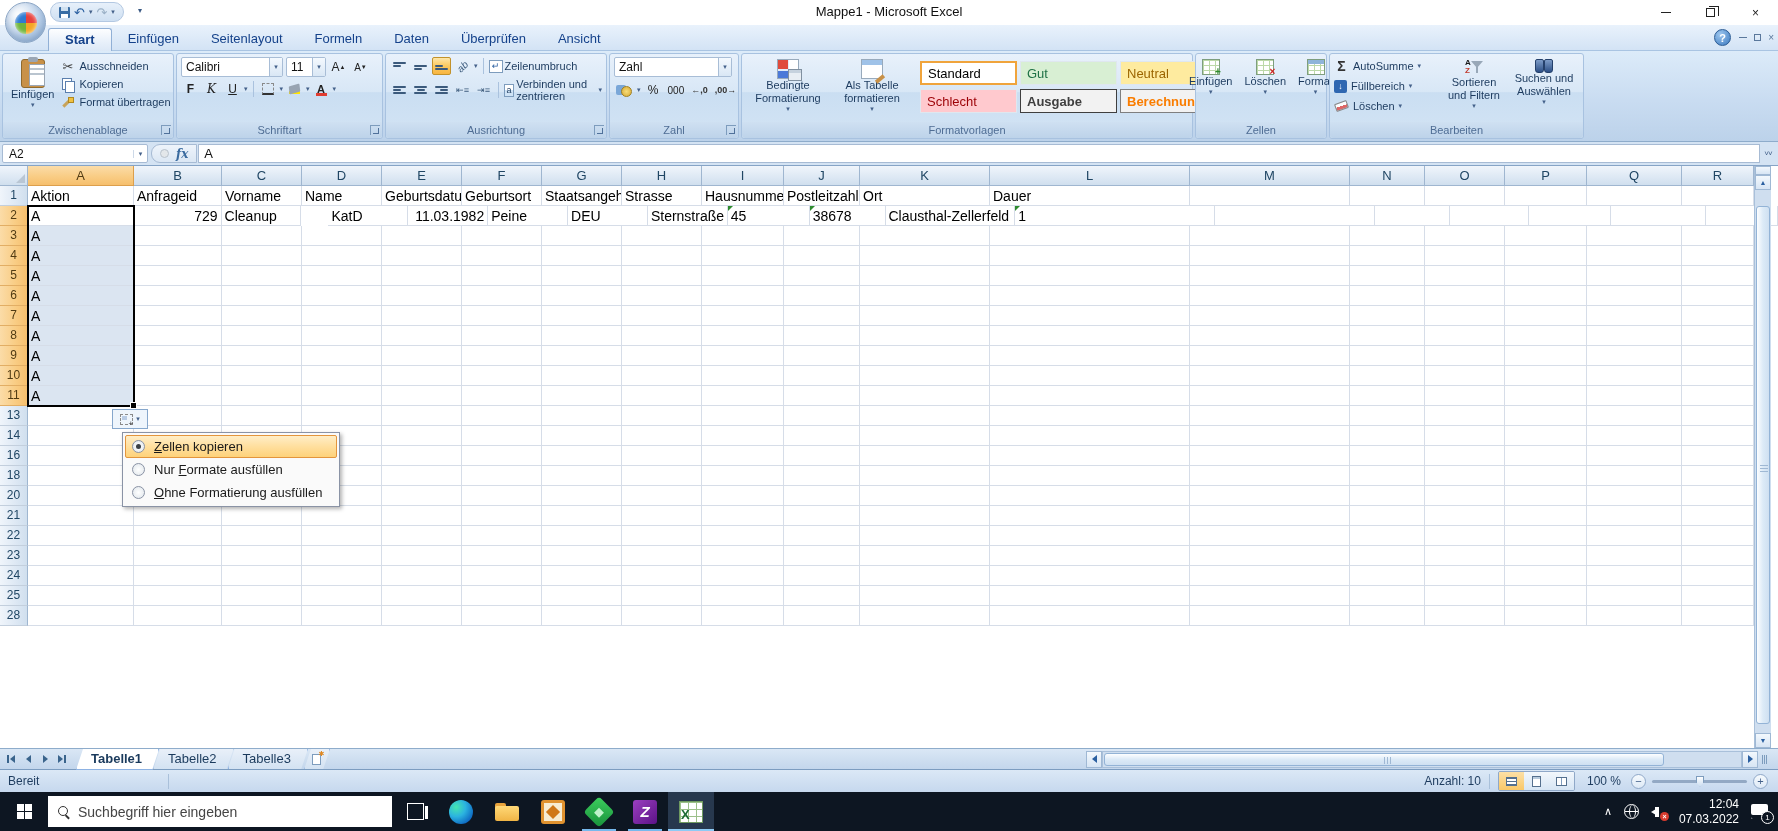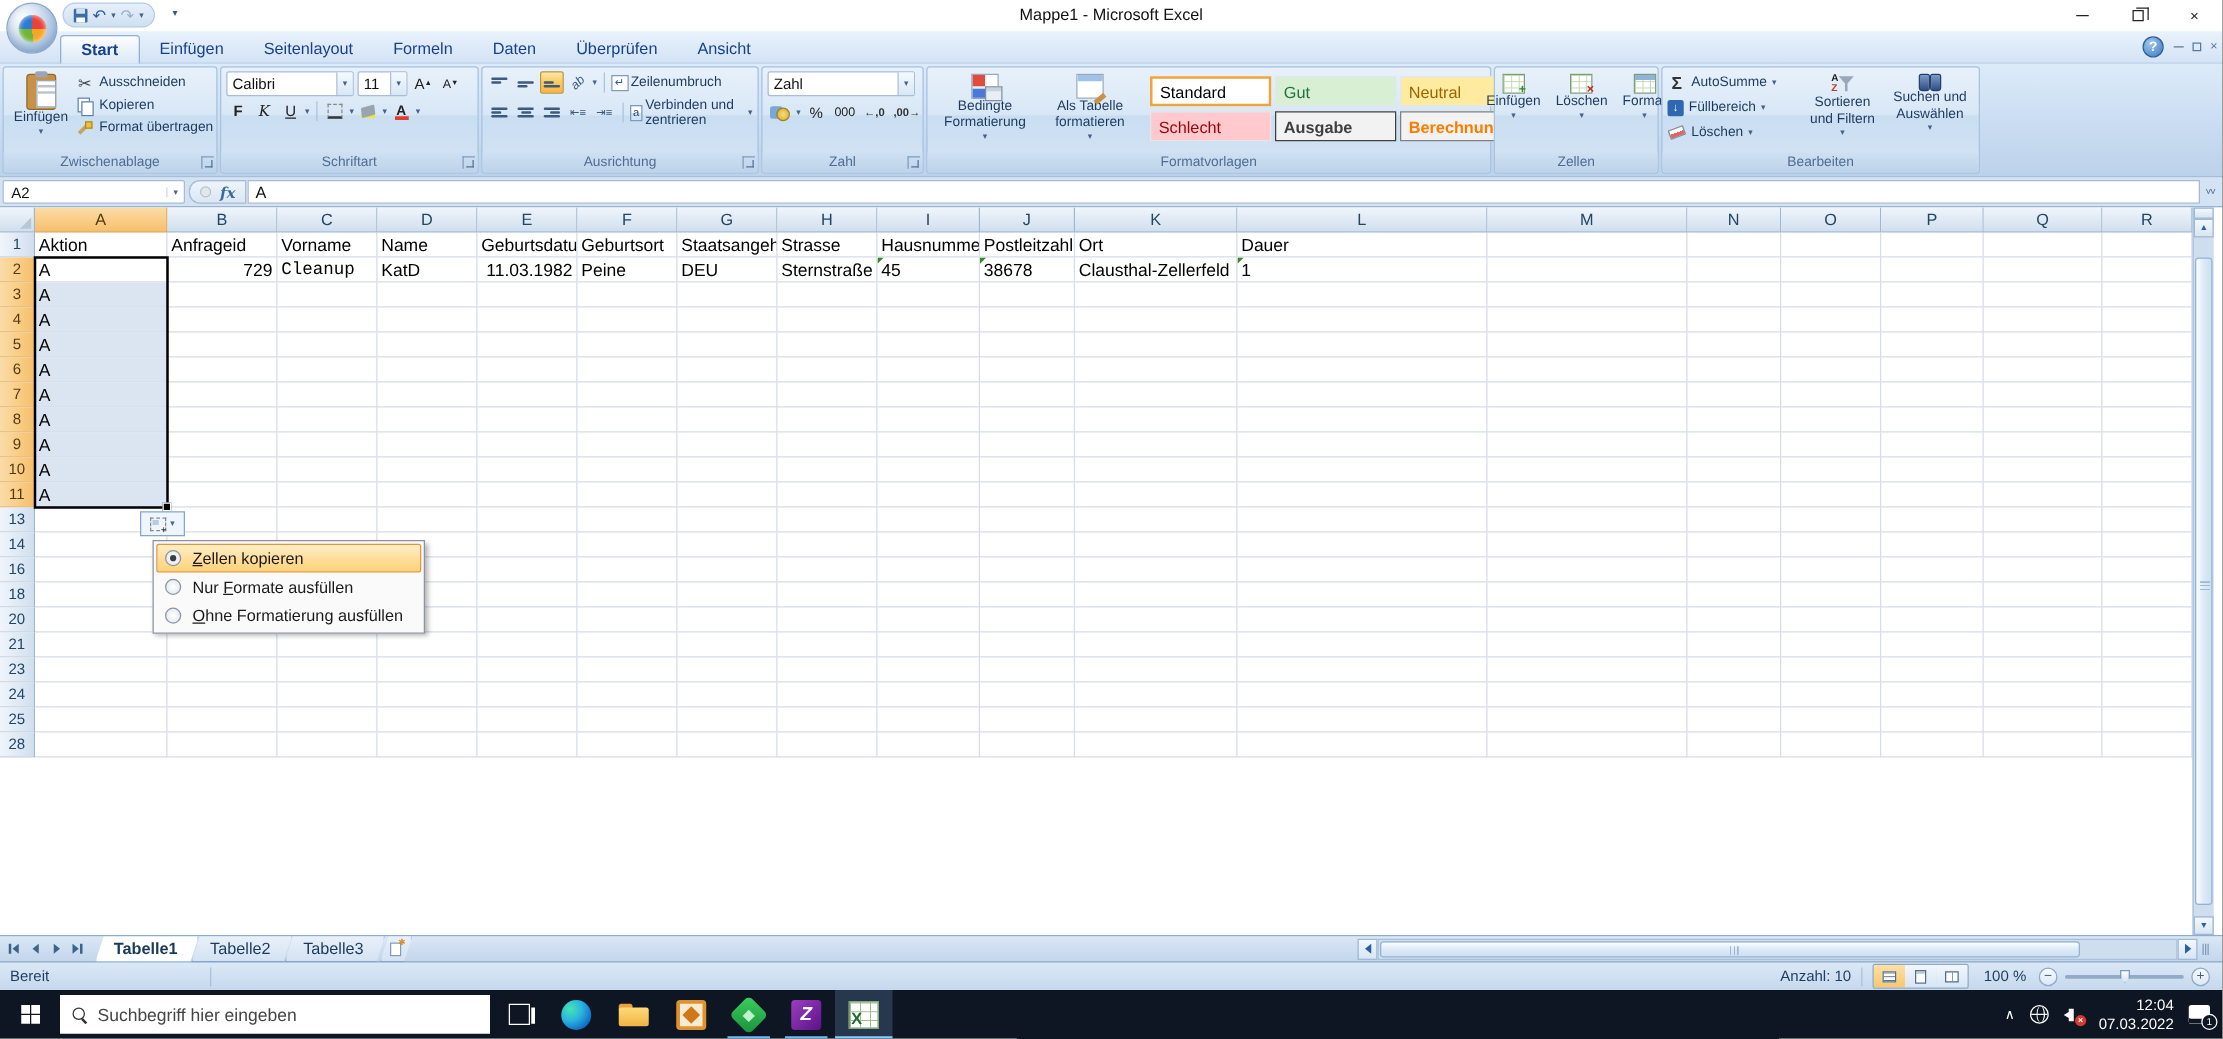--- a/index.html
+++ b/index.html
@@ -676,24 +676,24 @@
           <div class="cell" style="width: 72px;"></div>
         </div>
         <div class="grow">
           <div class="rowh sel">2</div>
           <div class="cell" style="width: 106px;">
             <span>A</span>
           </div>
           <div class="cell right" style="width: 88px;">
             <span>729</span>
           </div>
-          <div class="cell" style="width: 80px; font-family: Liberation Mono, monospace;">
+          <div class="cell" style="width: 80px;">
             <span>Cleanup</span>
           </div>
-          <div class="cell" style="width: 80px;">
+          <div class="cell" style="width: 80px; margin-left: 27px;">
             <span>KatD</span>
           </div>
           <div class="cell right" style="width: 80px;">
             <span>11.03.1982</span>
           </div>
           <div class="cell" style="width: 80px;">
             <span>Peine</span>
           </div>
           <div class="cell" style="width: 80px;">
             <span>DEU</span>
@@ -1030,20 +1030,41 @@
           <div class="cell" style="width: 200px;"></div>
           <div class="cell" style="width: 160px;"></div>
           <div class="cell" style="width: 75px;"></div>
           <div class="cell" style="width: 80px;"></div>
           <div class="cell" style="width: 82px;"></div>
           <div class="cell" style="width: 95px;"></div>
           <div class="cell" style="width: 72px;"></div>
         </div>
         <div class="grow">
           <div class="rowh">21</div>
+          <div class="cell" style="width: 106px;"></div>
+          <div class="cell" style="width: 88px;"></div>
+          <div class="cell" style="width: 80px;"></div>
+          <div class="cell" style="width: 80px;"></div>
+          <div class="cell" style="width: 80px;"></div>
+          <div class="cell" style="width: 80px;"></div>
+          <div class="cell" style="width: 80px;"></div>
+          <div class="cell" style="width: 80px;"></div>
+          <div class="cell" style="width: 82px;"></div>
+          <div class="cell" style="width: 76px;"></div>
+          <div class="cell" style="width: 130px;"></div>
+          <div class="cell" style="width: 200px;"></div>
+          <div class="cell" style="width: 160px;"></div>
+          <div class="cell" style="width: 75px;"></div>
+          <div class="cell" style="width: 80px;"></div>
+          <div class="cell" style="width: 82px;"></div>
+          <div class="cell" style="width: 95px;"></div>
+          <div class="cell" style="width: 72px;"></div>
+        </div>
+        <div class="grow">
+          <div class="rowh">22</div>
           <div class="cell" style="width: 106px;"></div>
           <div class="cell" style="width: 88px;"></div>
           <div class="cell" style="width: 80px;"></div>
           <div class="cell" style="width: 80px;"></div>
           <div class="cell" style="width: 80px;"></div>
           <div class="cell" style="width: 80px;"></div>
           <div class="cell" style="width: 80px;"></div>
           <div class="cell" style="width: 80px;"></div>
           <div class="cell" style="width: 82px;"></div>
           <div class="cell" style="width: 76px;"></div>

